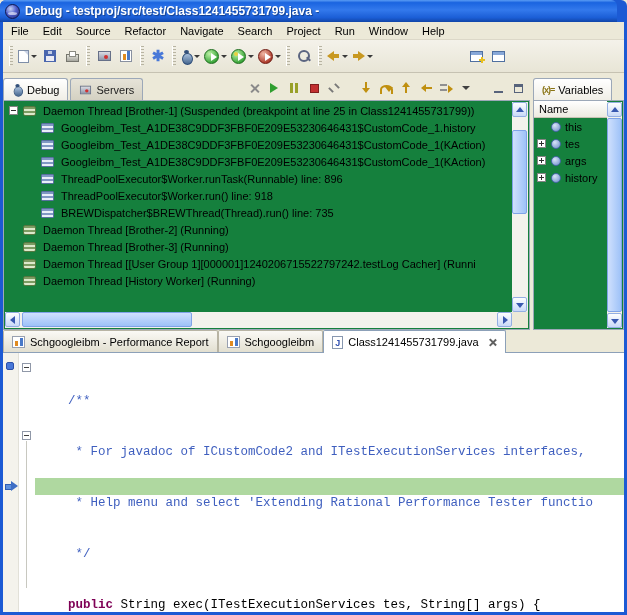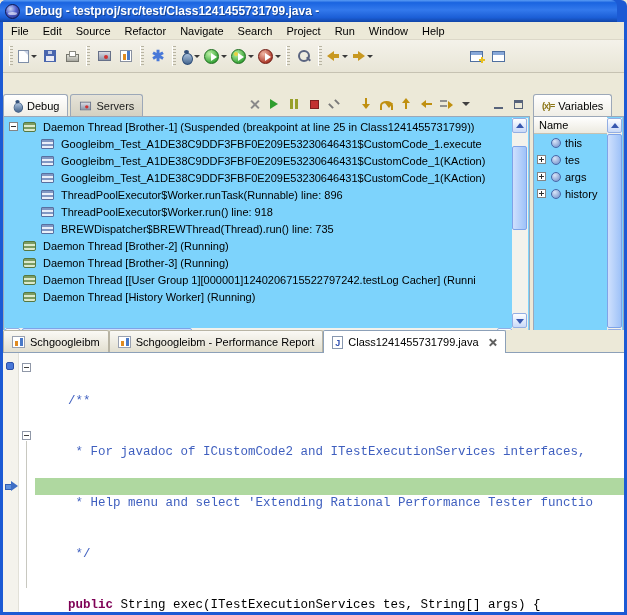--- a/index.html
+++ b/index.html
@@ -58,29 +58,29 @@
   .i-fwd{width:13px;height:10px;position:relative}
   .i-fwd::before{content:"";position:absolute;right:0;top:0;border-left:7px solid #C89820;border-top:5px solid transparent;border-bottom:5px solid transparent}
   .i-fwd::after{content:"";position:absolute;right:7px;top:3px;width:5px;height:4px;background:#C89820}
   .i-persp{width:13px;height:11px;border:1px solid #5070A0;background:#fff;position:relative}
   .i-persp::before{content:"";position:absolute;left:0;right:0;top:0;height:3px;background:#88A8D8}
   .i-persp.plus::after{content:"";position:absolute;right:-3px;bottom:-2px;width:6px;height:6px;
     background:linear-gradient(#E8C020,#E8C020) 2px 0/2px 6px no-repeat,linear-gradient(#E8C020,#E8C020) 0 2px/6px 2px no-repeat}
 
   
   .main{position:absolute;top:54px;left:0;right:0;height:254px}
-  .panel{position:absolute;top:16px;height:254px}
+  .panel{position:absolute;top:0;height:254px}
   .debug-panel{left:0;width:527px}
   .vars-panel{left:530px;right:0}
   .view-header{height:24px;position:relative;display:flex;align-items:flex-end}
   .vtab{display:inline-flex;align-items:center;gap:4px;height:22px;padding:0 8px;border:1px solid #9CA8B8;border-bottom:none;
     border-radius:3px 3px 0 0;font-size:11px;position:relative;z-index:2;margin-right:2px;white-space:nowrap}
   .vtab.on{background:linear-gradient(#FFFFFF,#F0EEE6)}
   .vtab.off{background:linear-gradient(#E6E3D8,#D4D1C2);color:#222}
-  .view-body{position:absolute;top:24px;left:0;right:0;bottom:0;background:#7dd3fc;border:1px solid #9CA8B8}
+  .view-body{position:absolute;top:24px;left:0;right:0;bottom:0;background:#15803d;border:1px solid #9CA8B8}
   
   .hicons{position:absolute;right:3px;top:3px;display:flex;align-items:center;gap:2px;z-index:3}
   .hbtn{width:18px;height:18px;display:flex;align-items:center;justify-content:center;position:relative}
   .hgap{width:10px}
   .xico{position:relative;width:11px;height:11px}
   .xico::before,.xico::after{content:"";position:absolute;left:5px;top:0;width:2px;height:11px;background:#8A8A8A}
   .xico::before{transform:rotate(45deg)}.xico::after{transform:rotate(-45deg)}
   .res{width:0;height:0;border-left:8px solid #2F9E2F;border-top:5px solid transparent;border-bottom:5px solid transparent}
   .sus{width:8px;height:10px;border-left:3px solid #98A028;border-right:3px solid #98A028}
   .term{width:9px;height:9px;background:#C23030;border:1px solid #801E1E}
@@ -318,21 +318,21 @@
         </div>
         <div class="view-body">
           <div class="tree">
             <div class="trow">
               <span class="exp"></span>
               <span class="i-thread"></span>
               <span class="tlabel">Daemon Thread [Brother-1] (Suspended (breakpoint at line 25 in Class1241455731799))</span>
             </div>
             <div class="trow lvl1">
               <span class="i-frame"></span>
-              <span class="tlabel">Googleibm_Test_A1DE38C9DDF3FBF0E209E53230646431$CustomCode_1.execute</span>
+              <span class="tlabel">Googleibm_Test_A1DE38C9DDF3FBF0E209E53230646431$CustomCode_1.history</span>
             </div>
             <div class="trow lvl1">
               <span class="i-frame"></span>
               <span class="tlabel">Googleibm_Test_A1DE38C9DDF3FBF0E209E53230646431$CustomCode_1(KAction)</span>
             </div>
             <div class="trow lvl1">
               <span class="i-frame"></span>
               <span class="tlabel">Googleibm_Test_A1DE38C9DDF3FBF0E209E53230646431$CustomCode_1(KAction)</span>
             </div>
             <div class="trow lvl1">
@@ -417,25 +417,25 @@
             <span class="sbtn sb-dn"></span>
           </div>
         </div>
       </div>
     </div>
 
     <div class="editor-area">
       <div class="etabbar">
         <span class="etab">
           <span class="i-perf"></span>
-          <span>Schgoogleibm</span>
+          <span>Schgoogleibm - Performance Report</span>
         </span>
         <span class="etab">
           <span class="i-perf"></span>
-          <span>Schgoogleibm - Performance Report</span>
+          <span>Schgoogleibm</span>
         </span>
         <span class="etab on">
           <span class="i-javafile"></span>
           <span>Class1241455731799.java</span>
           <span class="tabx"></span>
         </span>
       </div>
       <div class="editor-body">
         <div class="curline" style="top:125px"></div>
         <div class="marker-bar">

